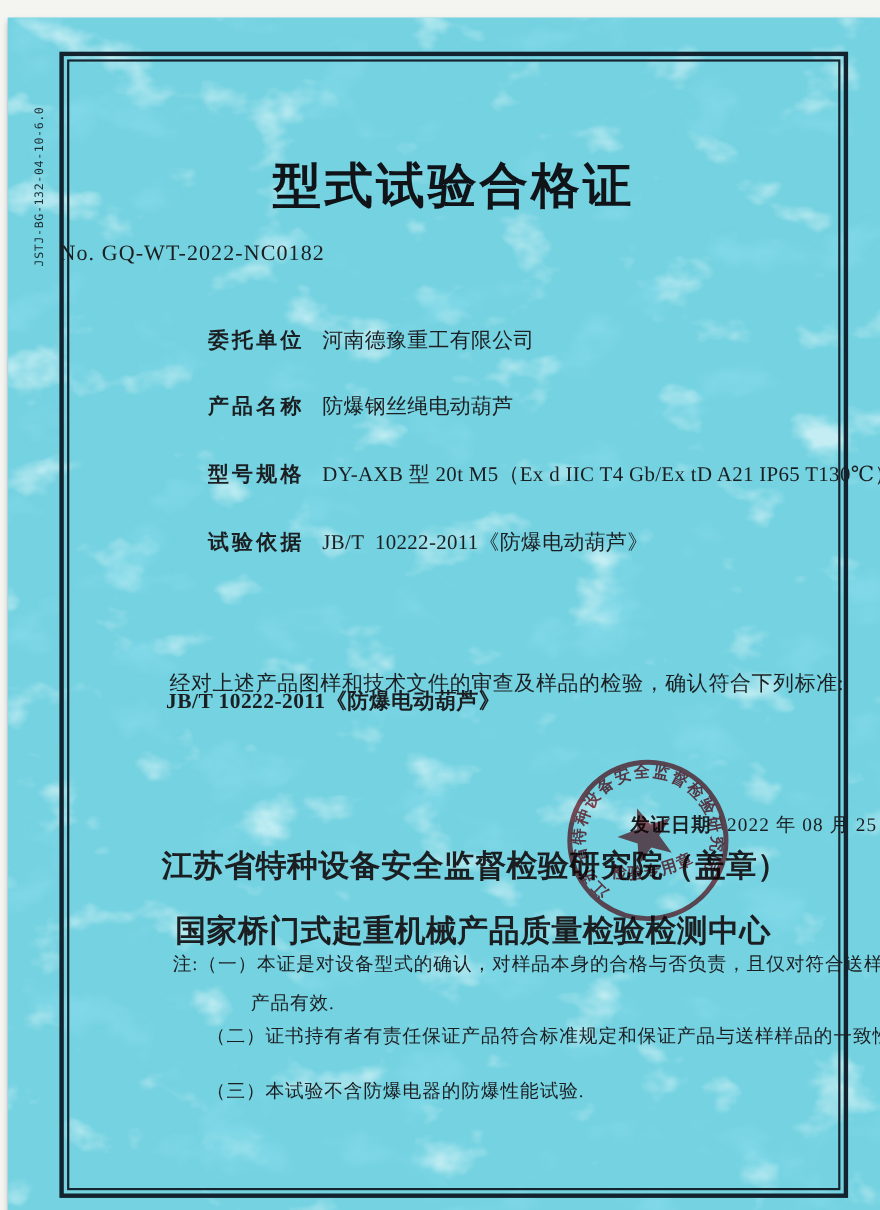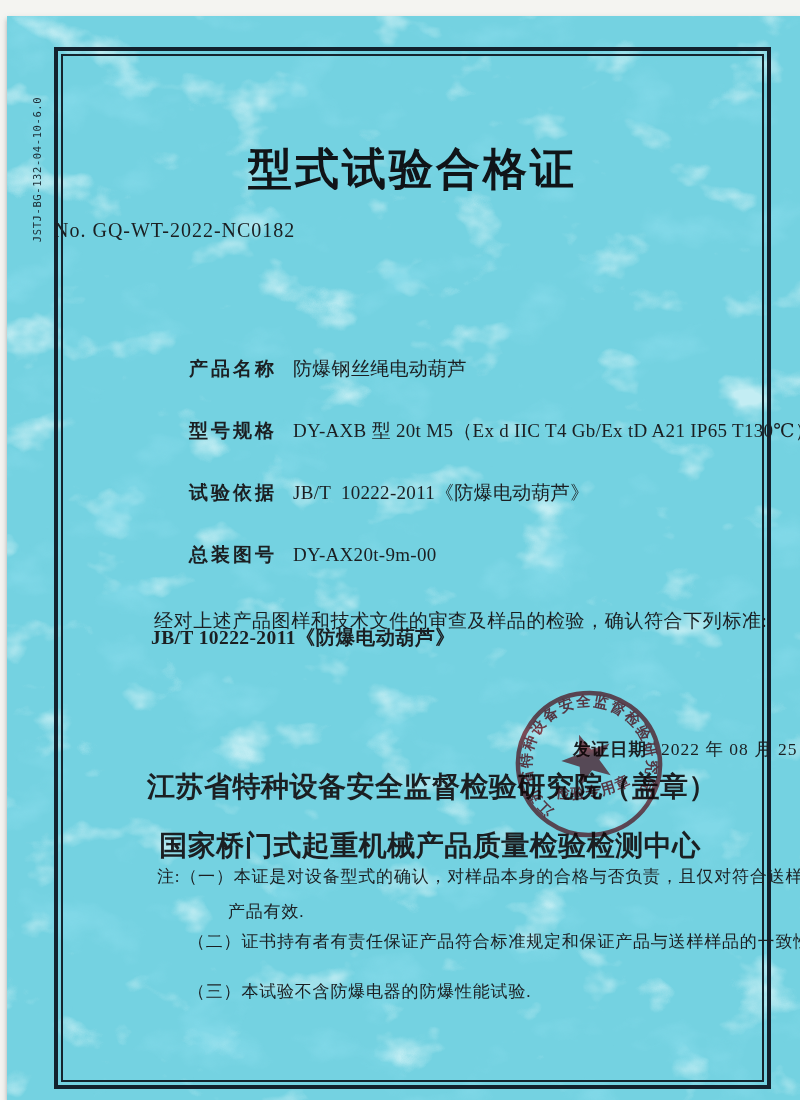--- a/index.html
+++ b/index.html
@@ -91,31 +91,31 @@
       <div class="frame-inner"></div>
     </div>
 
     <div class="code-vertical">JSTJ-BG-132-04-10-6.0</div>
 
     <div class="content">
       <div class="title">型式试验合格证</div>
 
       <div class="cert-no">No. GQ-WT-2022-NC0182</div>
 
+      <div class="field-row row-0">
+        <span class="field-label">委托单位</span><span class="field-value">河南德豫重工有限公司</span>
+      </div>
       <div class="field-row row-1">
         <span class="field-label">产品名称</span><span class="field-value">防爆钢丝绳电动葫芦</span>
       </div>
       <div class="field-row row-2">
         <span class="field-label">型号规格</span><span class="field-value">DY-AXB 型 20t M5（Ex d IIC T4 Gb/Ex tD A21 IP65 T130℃）</span>
       </div>
       <div class="field-row row-3">
         <span class="field-label">试验依据</span><span class="field-value">JB/T  10222-2011《防爆电动葫芦》</span>
-      </div>
-      <div class="field-row row-4">
-        <span class="field-label">总装图号</span><span class="field-value">DY-AX20t-9m-00</span>
       </div>
 
       <div class="statement">经对上述产品图样和技术文件的审查及样品的检验，确认符合下列标准:</div>
       <div class="standard">JB/T 10222-2011《防爆电动葫芦》</div>
 
       <div class="date-line">
         <span class="date-label">发证日期</span><span>2022 年 08 月 25 日</span>
       </div>
 
       <div class="issuer">

